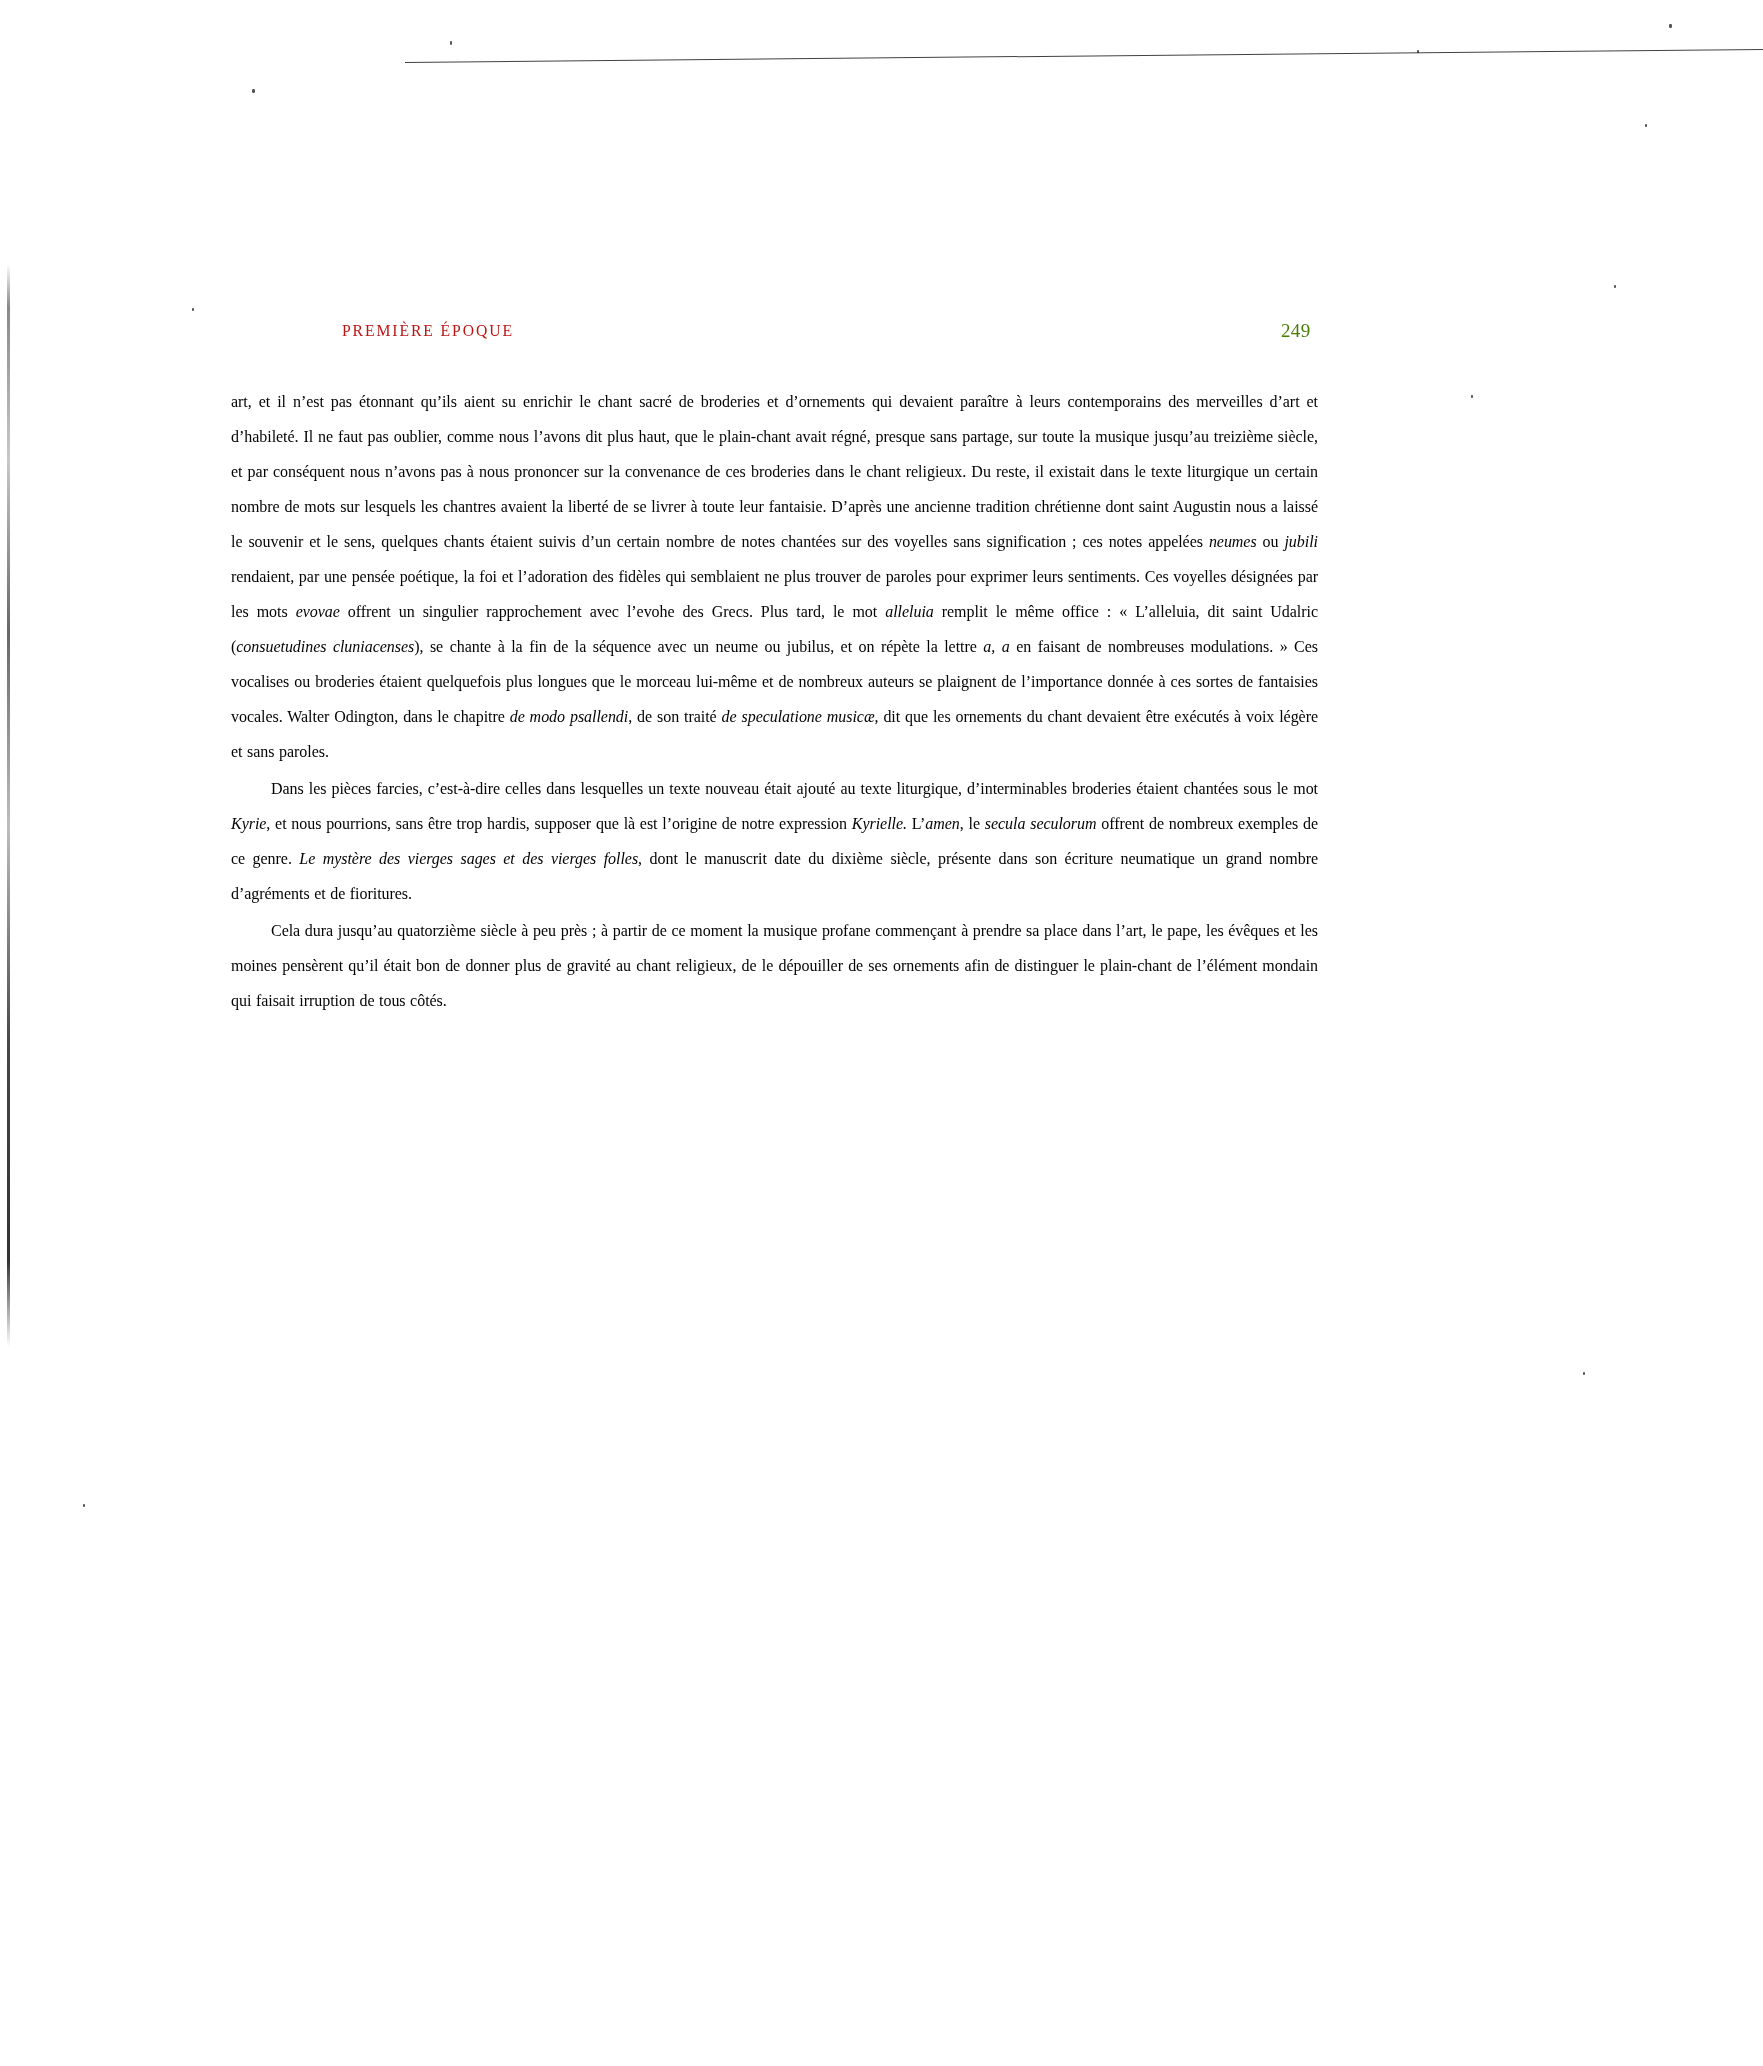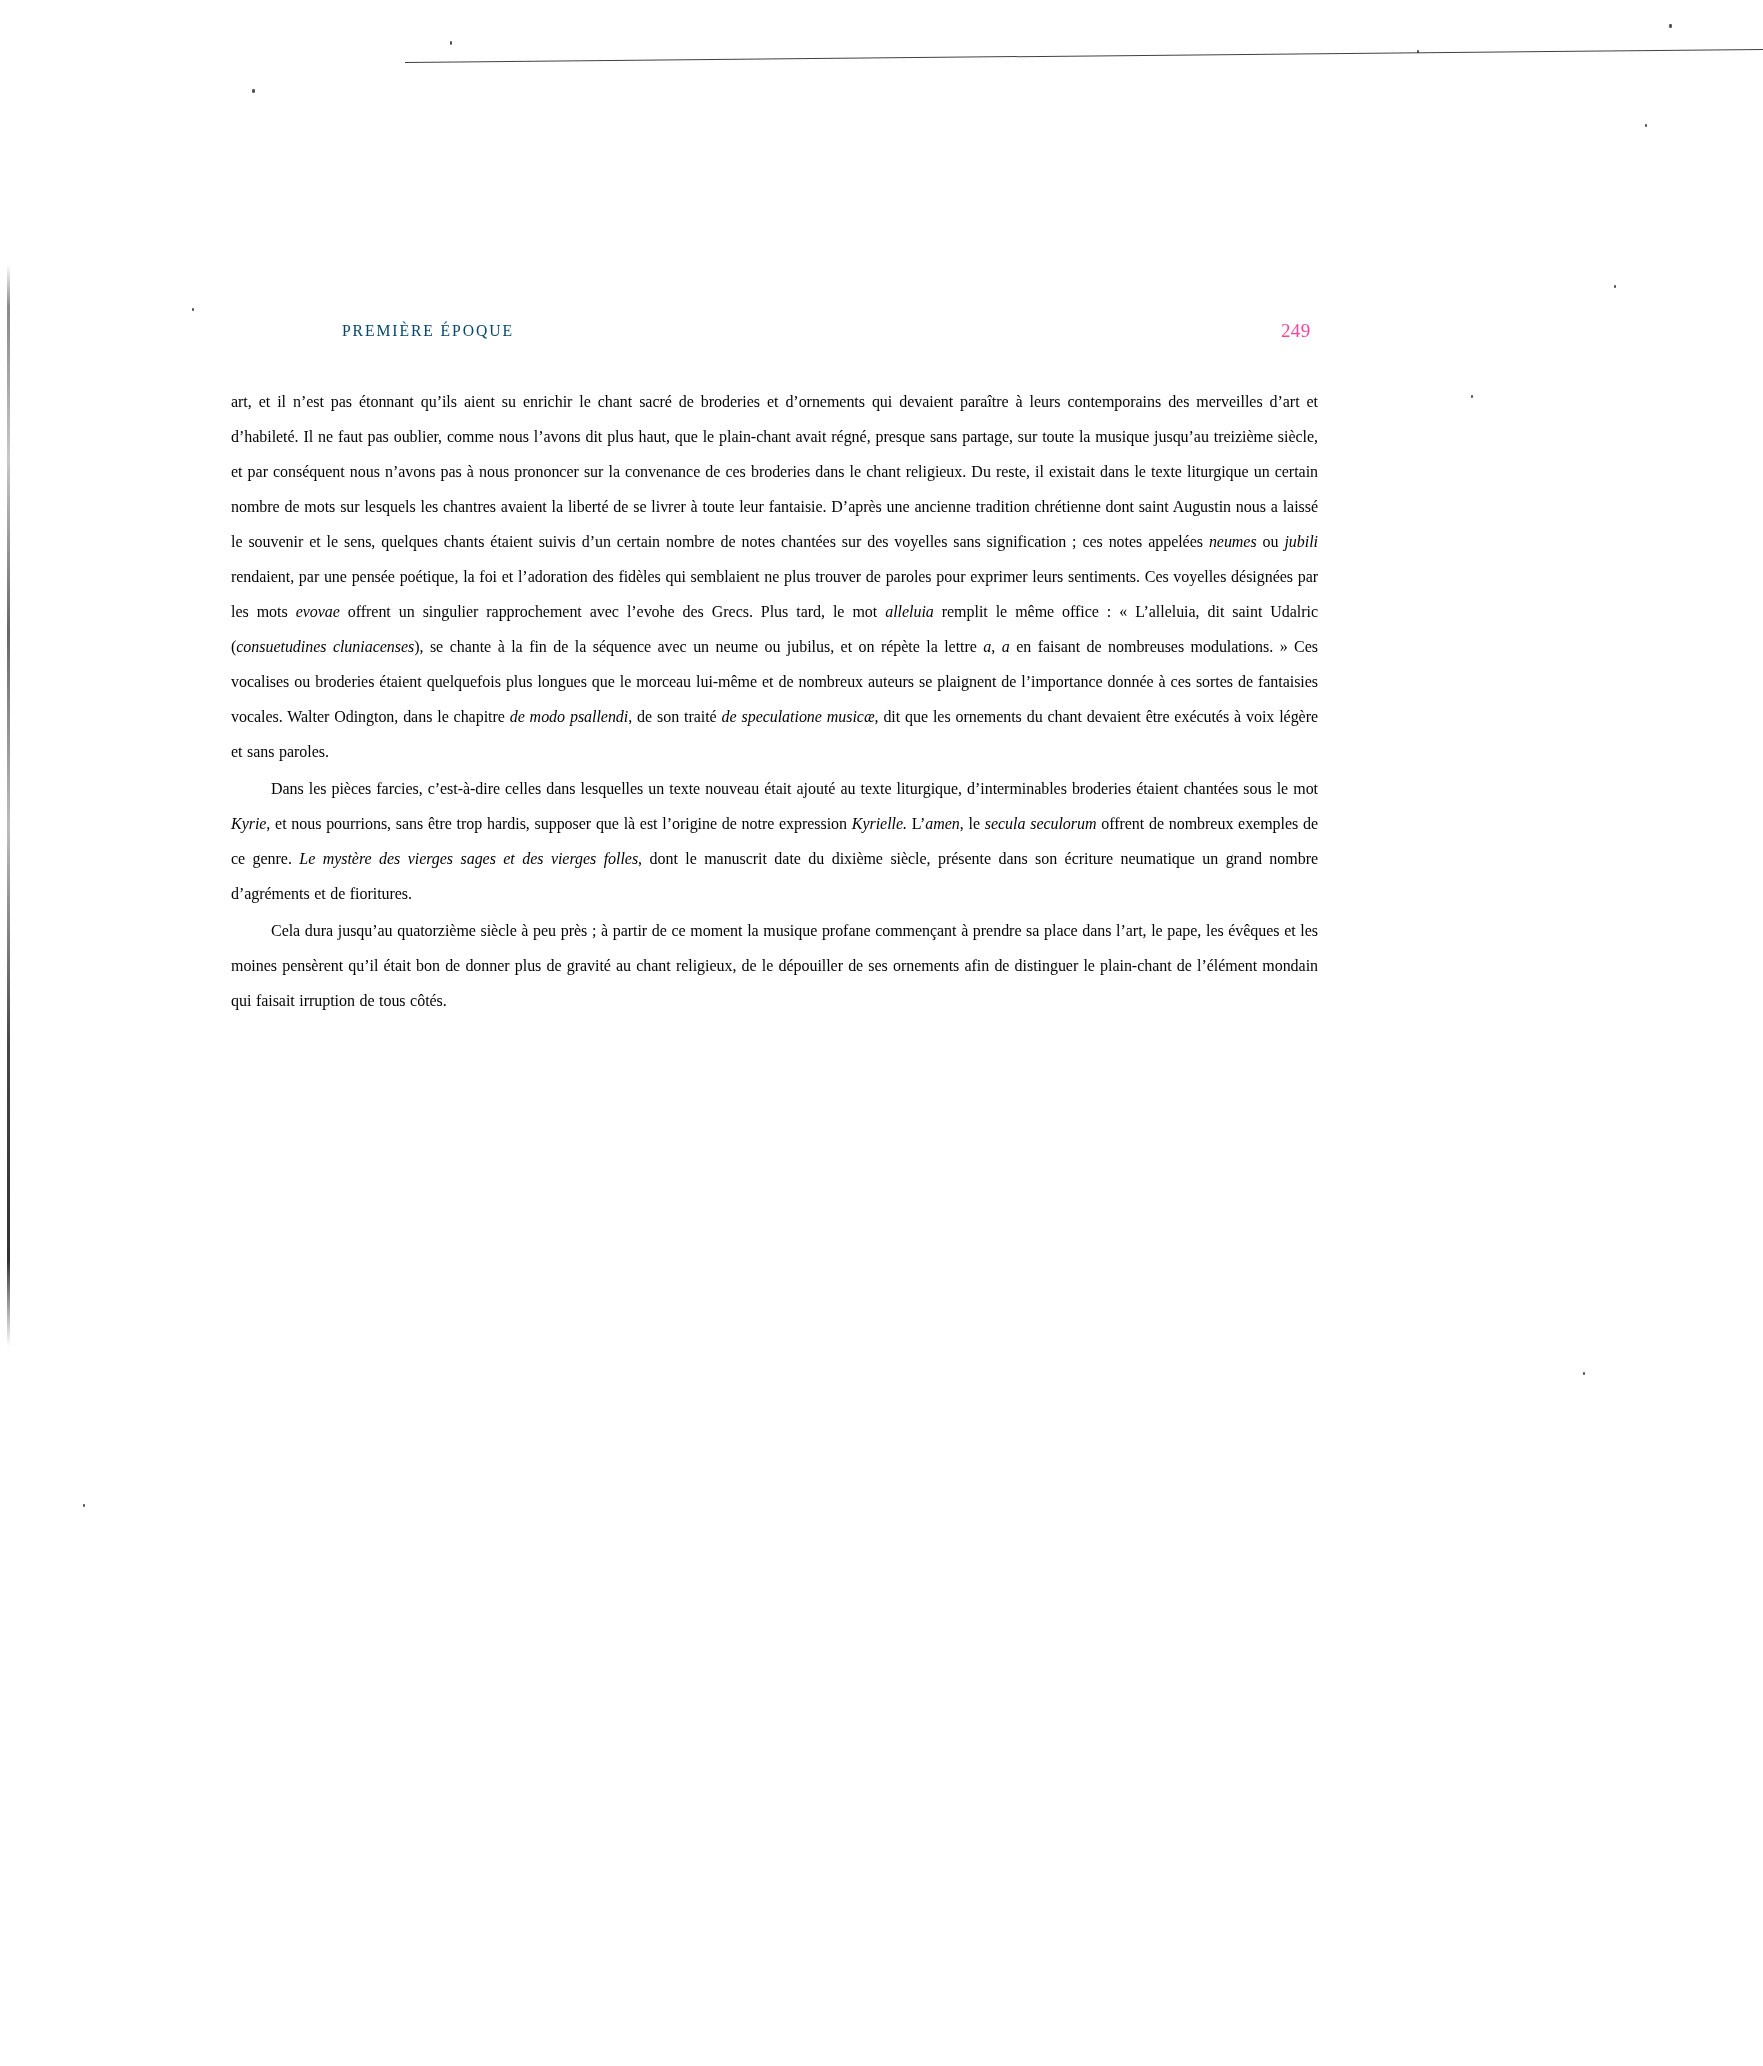--- a/index.html
+++ b/index.html
@@ -69,30 +69,30 @@
     margin-bottom: 24px;
   }
   .runhead .title {
     position: absolute;
     left: 111px;
     top: 0;
     font-size: 15.7px;
     letter-spacing: 1.9px;
     font-weight: 400;
     white-space: nowrap;
-    color: #0c4a6e;
+    color: #b91c1c;
   }
   .runhead .folio {
     position: absolute;
     right: 7.4px;
     top: -2.5px;
     font-size: 19px;
     font-weight: 400;
     letter-spacing: 0.4px;
-    color: #ec4899;
+    color: #4d7c0f;
   }
 
   p.body {
     margin: 0 0 0 0;
     font-size: 16px;
     line-height: 35px;
     text-align: justify;
     text-justify: inter-word;
     letter-spacing: -0.04px;
     word-spacing: 0.6px;

